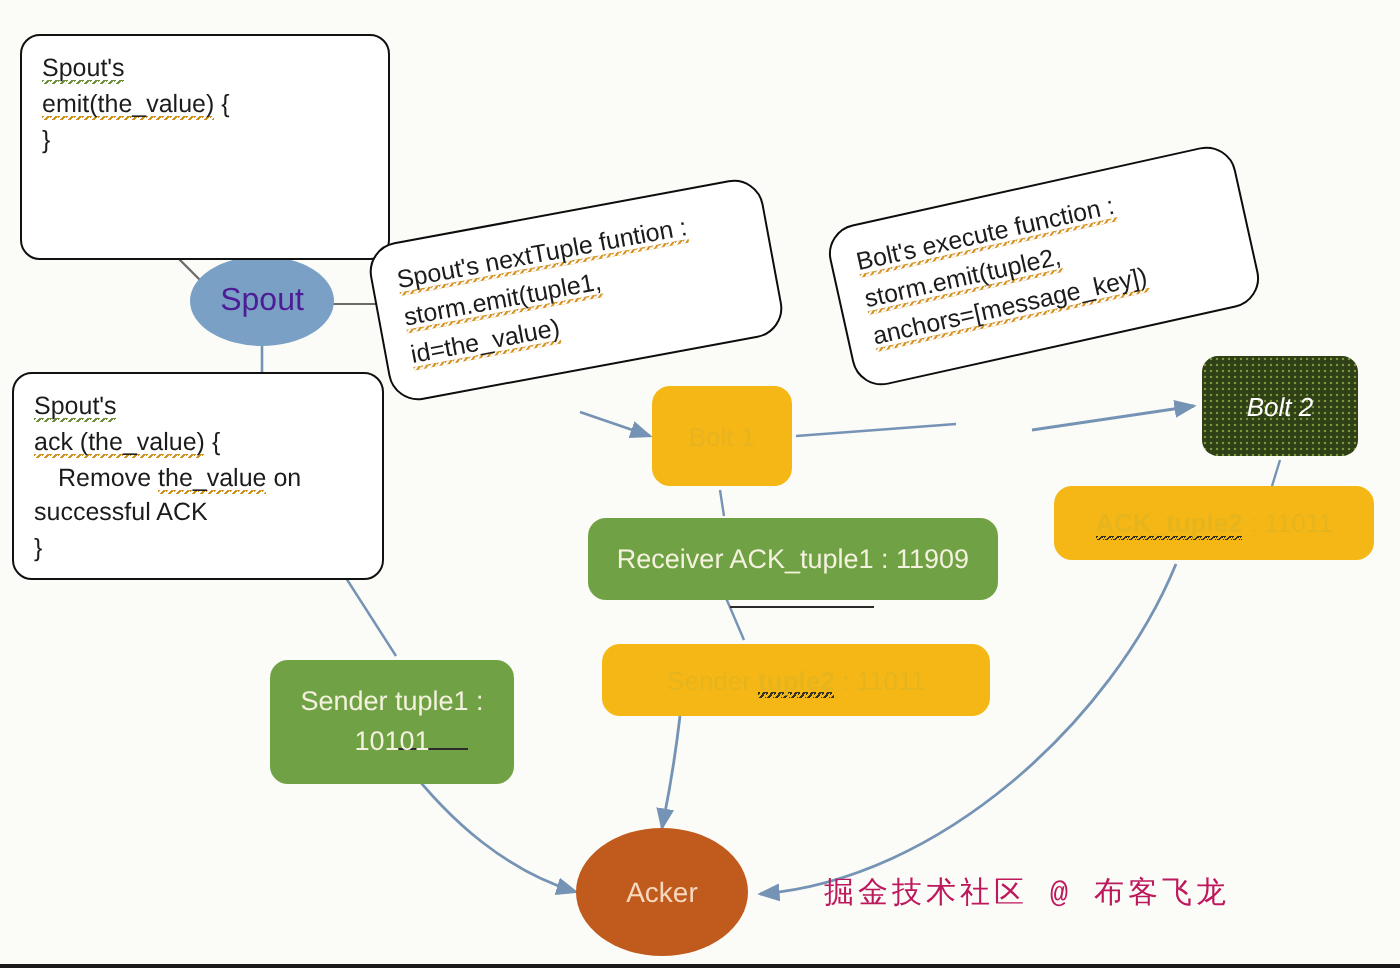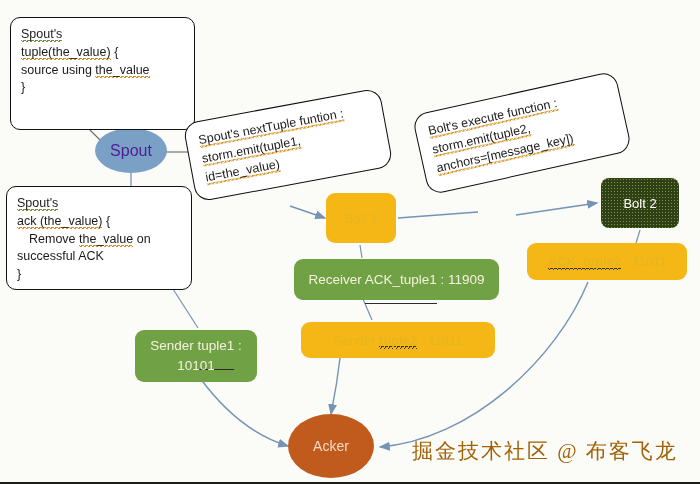--- a/index.html
+++ b/index.html
@@ -111,20 +111,21 @@
     background-image:
       radial-gradient(circle, rgba(150,180,70,.75) 0.7px, transparent 0.8px);
     background-size: 3px 3px;
     border-radius: 8px;
     display: flex;
     align-items: center;
     justify-content: center;
     color: #ffffff;
     font-size: 13px;
     z-index: 5;
+    font-style: italic;
   }
   .green-box {
     position: absolute;
     background: #70a144;
     border-radius: 9px;
     display: flex;
     flex-direction: column;
     align-items: center;
     justify-content: center;
     color: #f4f2df;
@@ -151,26 +152,26 @@
     background-image: repeating-linear-gradient(135deg,#33311f 0 1px,transparent 1px 2px);
     background-repeat: repeat-x;
     background-size: 4px 2.5px;
     background-position: 0 100%;
     padding-bottom: 1px;
     font-weight: bold;
   }
 
   .watermark {
     position: absolute;
-    color: #a16207;
-    font-size: 21px;
+    color: #be185d;
+    font-size: 15px;
     letter-spacing: 2px;
     z-index: 8;
     white-space: nowrap;
-    font-family: Liberation Serif, serif;
+    font-family: Liberation Mono, monospace;
   }
 </style>
 </head>
 <body>
 
 <div id="canvas">
 
   <svg id="wires" viewBox="0 0 700 484" xmlns="http://www.w3.org/2000/svg">
     <defs>
       <marker id="ah" markerWidth="9" markerHeight="9" refX="7" refY="3.2" orient="auto" markerUnits="strokeWidth">
@@ -200,22 +201,21 @@
 
     <path d="M200,378 C225,412 255,436 288,446" fill="none" stroke="#7593b5" stroke-width="1.4" marker-end="url(#ah)"></path>
 
     <path d="M340,358 C336,392 332,408 331,414" fill="none" stroke="#7593b5" stroke-width="1.4" marker-end="url(#ah)"></path>
 
     <path d="M588,282 C556,360 470,440 380,447" fill="none" stroke="#7593b5" stroke-width="1.4" marker-end="url(#ah)"></path>
   </svg>
 
   <div class="note" style="left:10px; top:17px; width:185px; height:113px;">
     <div class="ln"><span class="sq-g">Spout's</span></div>
-    <div class="ln"><span class="sq-o">tuple(the_value)</span><span> {</span></div>
-    <div class="ln"><span>source using </span><span class="sq-o">the_value</span></div>
+    <div class="ln"><span class="sq-o">emit(the_value)</span><span> {</span></div>
     <div class="ln">}</div>
   </div>
 
   <div class="note" style="left:6px; top:186px; width:186px; height:104px;">
     <div class="ln"><span class="sq-g">Spout's</span></div>
     <div class="ln"><span class="sq-o">ack (the_value)</span><span> {</span></div>
     <div class="ln ind"><span>Remove </span><span class="sq-o">the_value</span><span> on</span></div>
     <div class="ln">successful ACK</div>
     <div class="ln">}</div>
   </div>
@@ -247,21 +247,21 @@
   <div class="acker" style="left:288px; top:414px; width:86px; height:64px;">
     <span>Acker</span>
   </div>
 
   <div class="green-box" style="left:294px; top:259px; width:205px; height:41px;">
     <div>
       <span>Receiver </span><span class="u-dark">ACK_tuple1</span><span> : 11909</span>
     </div>
   </div>
 
-  <div class="green-box" style="left:135px; top:330px; width:122px; height:52px;">
+  <div class="green-box" style="left:135px; top:330px; width:122px; height:62px;">
     <div>
       <span>Sender </span><span class="u-dark">tuple1</span><span> :</span>
     </div>
     <div>10101</div>
   </div>
 
   <div class="yellow-box" style="left:301px; top:322px; width:194px; height:36px;">
     <div class="faint">
       <span>Sender </span><span class="sq-dark">tuple2</span><span> : 11011</span>
     </div>

